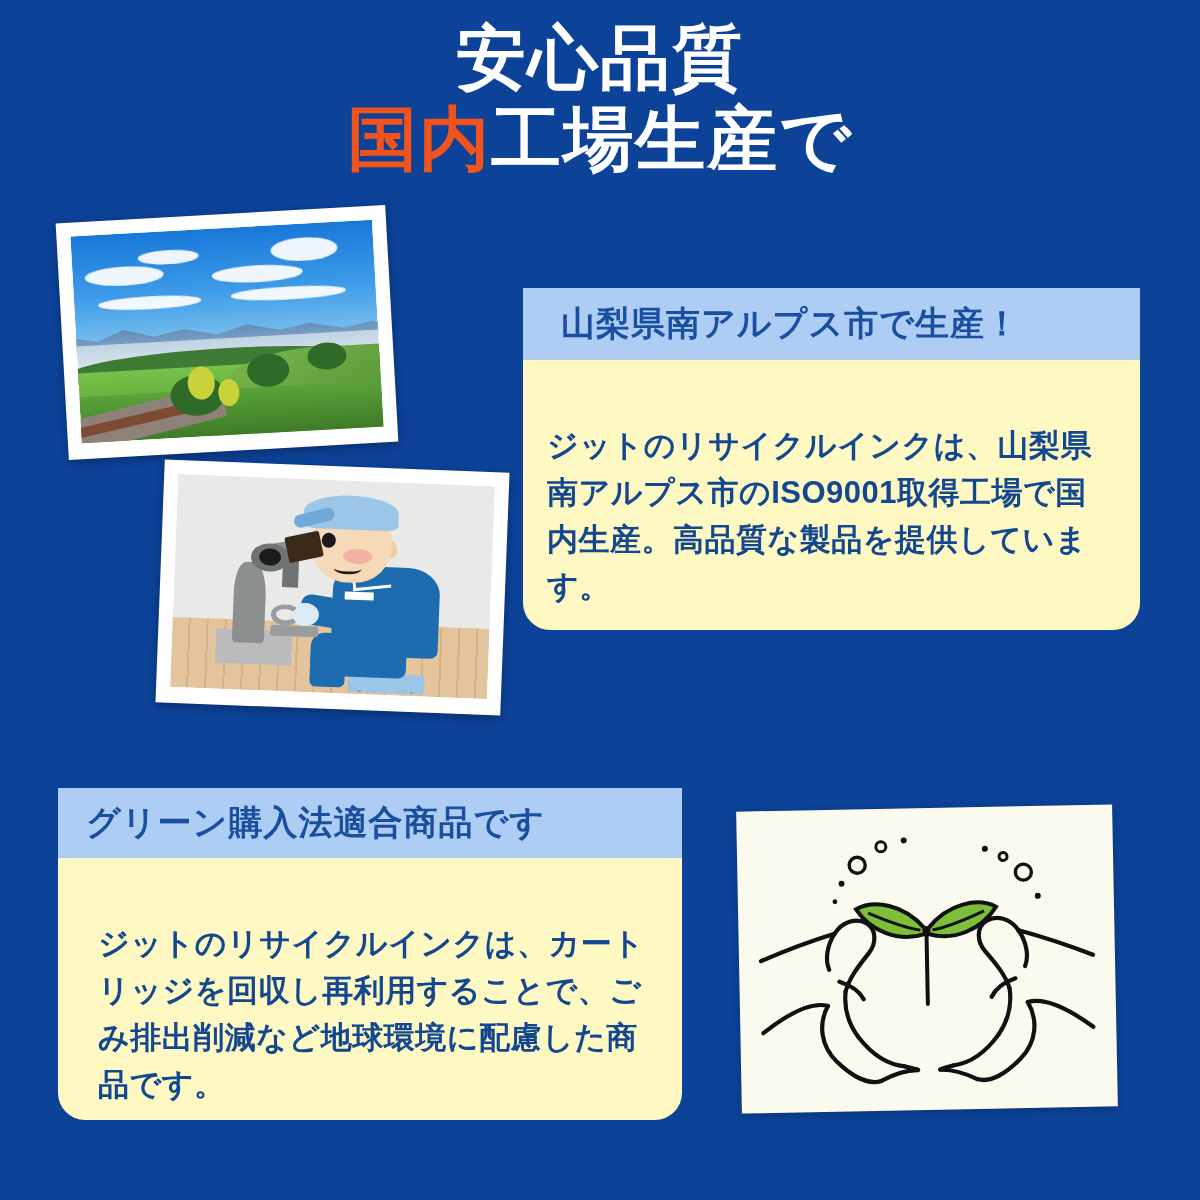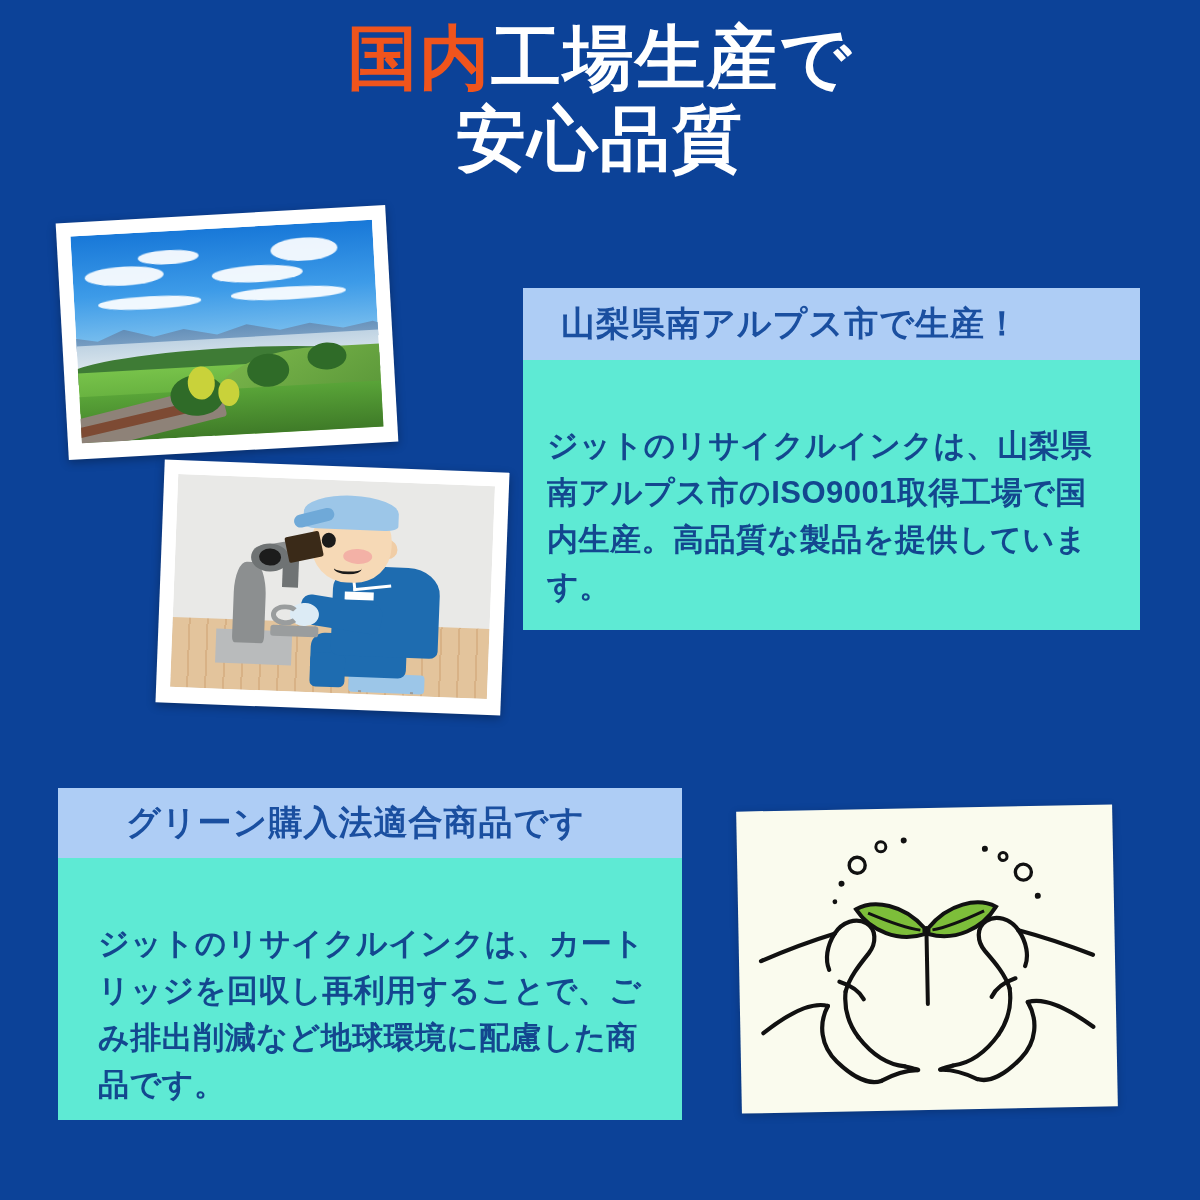--- a/index.html
+++ b/index.html
@@ -215,21 +215,22 @@
     transform:rotate(-8deg);
   }
   .p-pocket {
     position:absolute; left:54%; top:52%; width:9%; height:4%;
     background:#FFFFFF;
   }
 
   
   .card {
     position:absolute;
-    background:#5eead4;
+    background:#fef9c3;
+    border-radius:27px;
   }
   .card-head {
     background:#AECDF5;
     color:#1A4FA0;
     font-weight:bold;
     display:flex; align-items:center;
   }
   .card-body {
     color:#13478F;
     font-weight:bold;
@@ -243,21 +244,21 @@
     height:72px; font-size:34px; padding-left:38px; letter-spacing:1px;
   }
   #card-yamanashi .card-body {
     padding:26px 22px 0 24px; font-size:31px; line-height:1.52; letter-spacing:.5px;
   }
 
   #card-green {
     left:58px; top:788px; width:624px; height:332px;
   }
   #card-green .card-head {
-    height:70px; font-size:34px; padding-left:68px; letter-spacing:1px;
+    height:70px; font-size:34px; padding-left:28px; letter-spacing:1px;
   }
   #card-green .card-body {
     padding:26px 22px 0 40px; font-size:31px; line-height:1.52; letter-spacing:.5px;
   }
 
   
   #eco-panel {
     position:absolute;
     left:739px; top:808px;
     width:376px; height:302px;
@@ -266,22 +267,22 @@
     box-shadow:0 2px 8px rgba(0,0,0,0.22);
   }
   #eco-panel svg { display:block; width:100%; height:100%; }
 </style>
 </head>
 <body>
 
 <div id="canvas">
 
   <div id="headline">
+    <span class="line">安心品質</span>
     <span class="line"><span class="accent">国内</span><span>工場生産で</span></span>
-    <span class="line">安心品質</span>
   </div>
 
   <div class="polaroid" id="photo-landscape">
     <div class="photo">
       <div class="lnd">
         <div class="lnd-sky"></div>
         <div class="cloud" style="left:4%;top:16%;width:26%;height:9%;"></div>
         <div class="cloud" style="left:22%;top:9%;width:20%;height:7%;"></div>
         <div class="cloud" style="left:46%;top:19%;width:30%;height:8%;"></div>
         <div class="cloud" style="left:66%;top:7%;width:22%;height:11%;"></div>

